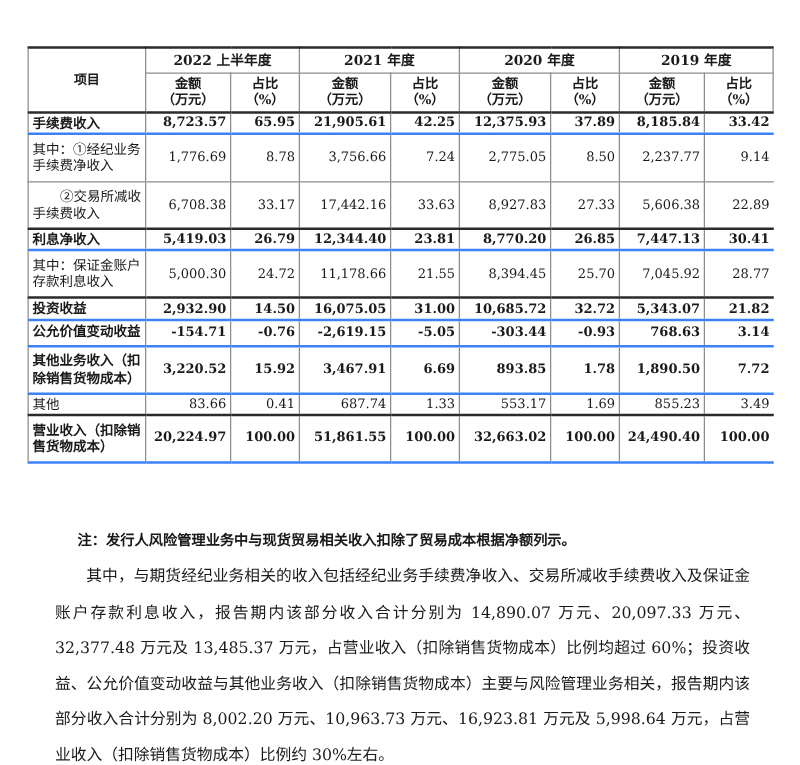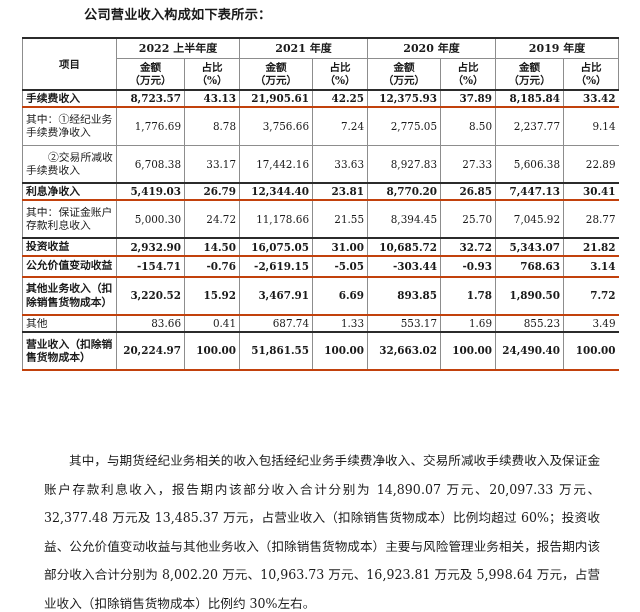--- a/index.html
+++ b/index.html
@@ -101,21 +101,21 @@
     border-right: none;
   }
   tr.major td {
     font-weight: 700;
   }
   tr.major td.lbl {
     font-weight: 700;
   }
   
   tr.rule-top td { border-top: 2px solid #2b2b2b; }
-  tr.rule-bottom td { border-bottom: 2px solid #c2410c; }
+  tr.rule-bottom td { border-bottom: 2px solid #3b82f6; }
   td.indent2 { text-indent: 22px; }
   .tall { height: 38px; }
   .mid  { height: 21px; }
   .short{ height: 16px; }
 
   
   .note {
     position: absolute;
     left: 62px;
     top: 424px;
@@ -136,21 +136,20 @@
     text-justify: inter-ideograph;
     color: #1a1a1a;
   }
   .para .ind { display: inline-block; width: 25px; }
 </style>
 </head>
 <body>
 
 <div class="page">
 
-  <div class="intro">公司营业收入构成如下表所示：</div>
 
   <div class="table-wrap">
     <table class="fin">
       <colgroup>
         <col style="width:94px">
         <col style="width:68px">
           <col style="width:55px">
         <col style="width:73px">
           <col style="width:55px">
         <col style="width:73px">
@@ -200,21 +199,21 @@
           <th class="sub">
             <span>占比</span><br>
             <span>（%）</span>
           </th>
         </tr>
       </thead>
       <tbody id="fin-body">
           <tr class="major short rule-top rule-bottom">
             <td class="lbl">手续费收入</td>
             <td class="num">8,723.57</td>
-            <td class="num">43.13</td>
+            <td class="num">65.95</td>
             <td class="num">21,905.61</td>
             <td class="num">42.25</td>
             <td class="num">12,375.93</td>
             <td class="num">37.89</td>
             <td class="num">8,185.84</td>
             <td class="num">33.42</td>
           </tr>
           <tr class="tall">
             <td class="lbl">其中：①经纪业务手续费净收入</td>
             <td class="num">1,776.69</td>
@@ -311,16 +310,17 @@
             <td class="num">100.00</td>
             <td class="num">32,663.02</td>
             <td class="num">100.00</td>
             <td class="num">24,490.40</td>
             <td class="num">100.00</td>
           </tr>
         </tbody>
     </table>
   </div>
 
+  <div class="note">注：发行人风险管理业务中与现货贸易相关收入扣除了贸易成本根据净额列示。</div>
 
   <div class="para"><span class="ind"></span><span>其中，与期货经纪业务相关的收入包括经纪业务手续费净收入、交易所减收手续费收入及保证金账户存款利息收入，报告期内该部分收入合计分别为 14,890.07 万元、20,097.33 万元、32,377.48 万元及 13,485.37 万元，占营业收入（扣除销售货物成本）比例均超过 60%；投资收益、公允价值变动收益与其他业务收入（扣除销售货物成本）主要与风险管理业务相关，报告期内该部分收入合计分别为 8,002.20 万元、10,963.73 万元、16,923.81 万元及 5,998.64 万元，占营业收入（扣除销售货物成本）比例约 30%左右。</span></div>
 
 </div>
 
 </body></html>

